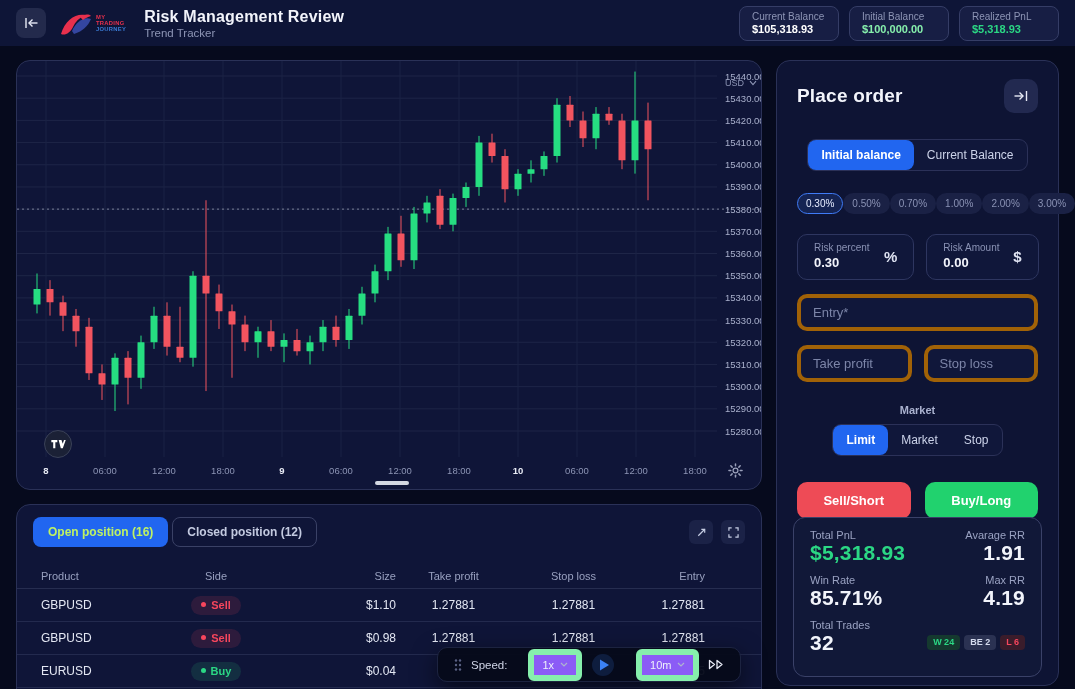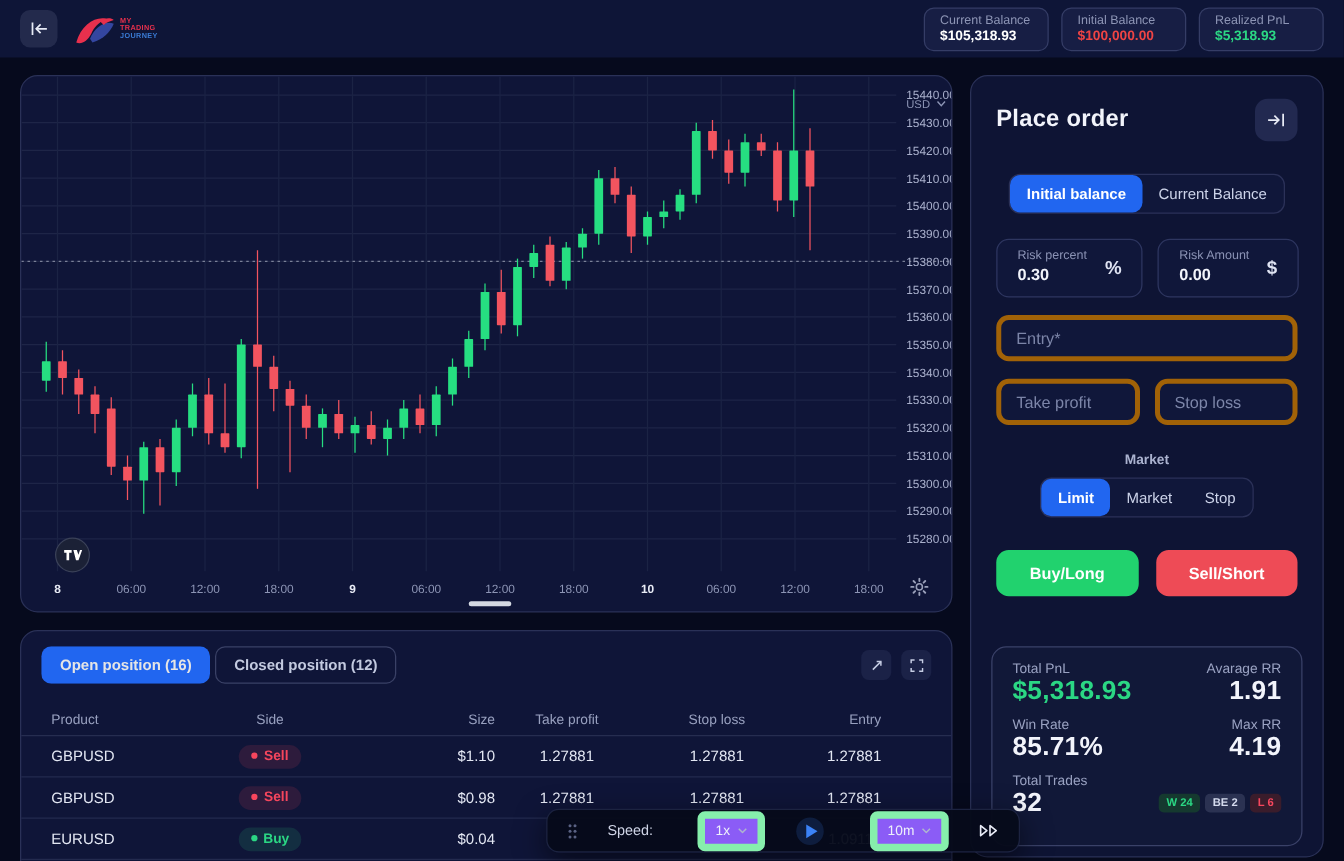--- a/index.html
+++ b/index.html
@@ -35,42 +35,42 @@
   .chart-gear { position:absolute; right:18px; bottom:7px; cursor:pointer; }
   .chart-scroll-pill { position:absolute; left:358px; top:420px; width:34px; height:4px;
     border-radius:2px; background:#d4d8e2; cursor:pointer; }
 
   
   #positions-card { left:16px; top:504px; width:746px; height:250px; padding-top:12px; }
   .pos-top { display:flex; align-items:center; padding:0 16px; }
   .pos-tabs { display:flex; gap:4px; }
   .pos-tab { font-size:12px; font-weight:600; padding:7px 14px; border-radius:8px; cursor:pointer;
     border:1px solid transparent; background:transparent; color:#c3cae0; font-family:inherit; }
-  .pos-tab.active { background:#2166f0; color:#e5e5e5; }
+  .pos-tab.active { background:#2166f0; color:#bef264; }
   .pos-tab.inactive { border-color:#3a4166; }
   .pos-icons { margin-left:auto; display:flex; gap:8px; }
   .sq-icon-btn { width:24px; height:24px; border-radius:6px; background:#1b2247; border:0;
     display:flex; align-items:center; justify-content:center; cursor:pointer; }
   .pos-grid { display:grid; grid-template-columns:90px 170px 95px 115px 125px 1fr;
     padding:0 56px 0 24px; align-items:center; }
   .pos-head { margin-top:16px; height:26px; font-size:11px; color:#98a0bf; font-weight:500;
     border-bottom:1px solid #262d50; }
   .c1 { text-align:left; } .c2 { text-align:center; } .c3 { text-align:right; }
   .c4 { text-align:center; } .c5 { text-align:center; } .c6 { text-align:right; }
   .pos-row { height:33px; font-size:12px; color:#e3e7f3; border-bottom:1px solid #232a4e; cursor:pointer; }
   .side-pill { display:inline-flex; align-items:center; gap:5px; padding:3px 10px 4px;
     border-radius:999px; font-size:11px; font-weight:600; }
   .side-pill .dot { width:5px; height:5px; border-radius:50%; background:currentColor; }
   .pill-sell { background:rgba(246,70,93,.13); color:#f6465d; }
   .pill-buy  { background:rgba(43,215,132,.13); color:#2bd784; }
 
   
   .speed-bar { position:absolute; left:437px; top:647px; height:35px; z-index:6;
     background:rgba(6,10,26,.96); border:1px solid #1c2340; border-radius:10px;
-    box-shadow:0 8px 24px rgba(0,0,0,.55); display:flex; align-items:center; gap:24px; padding:0 16px; }
+    box-shadow:0 8px 24px rgba(0,0,0,.55); display:flex; align-items:center; gap:9px; padding:0 16px; }
   .speed-label { font-size:11.5px; color:#cfd4e6; }
   .mini-select { display:flex; align-items:center; gap:6px; background:#8b5cf6; border:6px solid #86efac;
     border-radius:6px; padding:4px 8px; font-size:11px; color:#eef1fa; cursor:pointer; font-family:inherit;margin-left:12px; }
   .icon-btn-bare { background:none; border:0; cursor:pointer; display:flex; align-items:center; }
 
   
   #order-panel { left:776px; top:60px; width:283px; height:626px; background:#0e1434; padding:18px 20px; }
   .op-head { display:flex; align-items:center; justify-content:space-between; }
   .op-title { font-size:19px; font-weight:700; letter-spacing:.2px; }
   .collapse-btn { width:34px; height:34px; border-radius:10px; background:#222950; border:0;
@@ -137,28 +137,32 @@
       <path d="M3 26 C7 12 18 5 27 7 C21 10 17 14 15 19 C12 25 7 28 3 26 Z" fill="#e8304d"></path>
       <path d="M14 23 C18 13 27 8 33 11 C30 18 25 23 16 26 Z" fill="#3446a0"></path>
       <path d="M22 9 C26 6 31 6 33 8 C30 9 27 10 25 12 Z" fill="#e8304d"></path>
     </svg>
     <div class="logo-text">
       <span class="lt-red">MY</span>
       <span class="lt-red">TRADING</span>
       <span class="lt-blue">JOURNEY</span>
     </div>
   </div>
+  <div class="title-block">
+    <div class="app-title">Risk Management Review</div>
+    <div class="app-subtitle">Trend Tracker</div>
+  </div>
   <div class="header-stats" id="header-stats">
       <div class="stat-box">
         <div class="lbl">Current Balance</div>
         <div class="val" style="color: rgb(255, 255, 255);">$105,318.93</div>
       </div>
       <div class="stat-box">
         <div class="lbl">Initial Balance</div>
-        <div class="val" style="color: #ef4444;">$100,000.00</div>
+        <div class="val" style="color: #86efac;">$100,000.00</div>
       </div>
       <div class="stat-box">
         <div class="lbl">Realized PnL</div>
         <div class="val" style="color: rgb(43, 215, 132);">$5,318.93</div>
       </div>
     </div>
 </div>
 
 <div class="card" id="chart-card">
   <svg id="chart-svg" width="746" height="430">
@@ -473,20 +477,28 @@
     </button>
   </div>
 
   <div class="seg-wrap balance-seg">
     <div class="seg">
       <button class="active">Initial balance</button>
       <button>Current Balance</button>
     </div>
   </div>
 
+  <div class="chips" id="risk-chips">
+      <button class="chip active">0.30%</button>
+      <button class="chip">0.50%</button>
+      <button class="chip">0.70%</button>
+      <button class="chip">1.00%</button>
+      <button class="chip">2.00%</button>
+      <button class="chip">3.00%</button>
+    </div>
 
   <div class="risk-row">
     <div class="risk-field">
       <div>
         <div class="lbl">Risk percent</div>
         <input value="0.30" style="">
       </div>
       <span class="suffix">%</span>
     </div>
     <div class="risk-field">
@@ -513,22 +525,22 @@
   <div class="market-label">Market</div>
   <div class="seg-wrap ordertype-seg">
     <div class="seg">
       <button class="active">Limit</button>
       <button>Market</button>
       <button>Stop</button>
     </div>
   </div>
 
   <div class="trade-btn-row">
+    <button class="trade-btn btn-sell">Sell/Short</button>
     <button class="trade-btn btn-buy">Buy/Long</button>
-    <button class="trade-btn btn-sell">Sell/Short</button>
   </div>
 
   <div class="stats-card">
     <div class="stats-row">
       <div class="stat-cell">
         <div class="lbl">Total PnL</div>
         <div class="big green">$5,318.93</div>
       </div>
       <div class="stat-cell right">
         <div class="lbl">Avarage RR</div>

